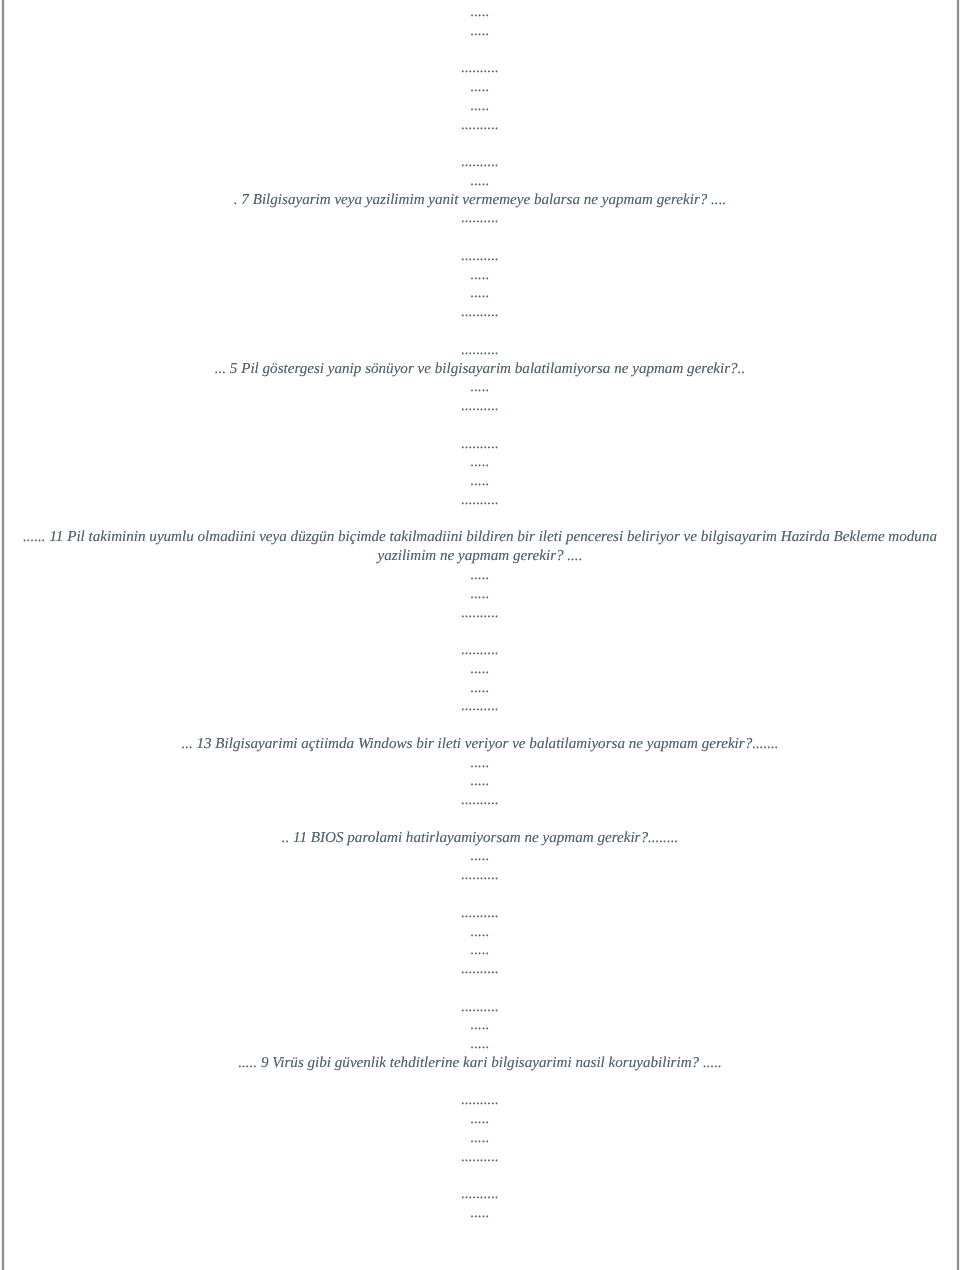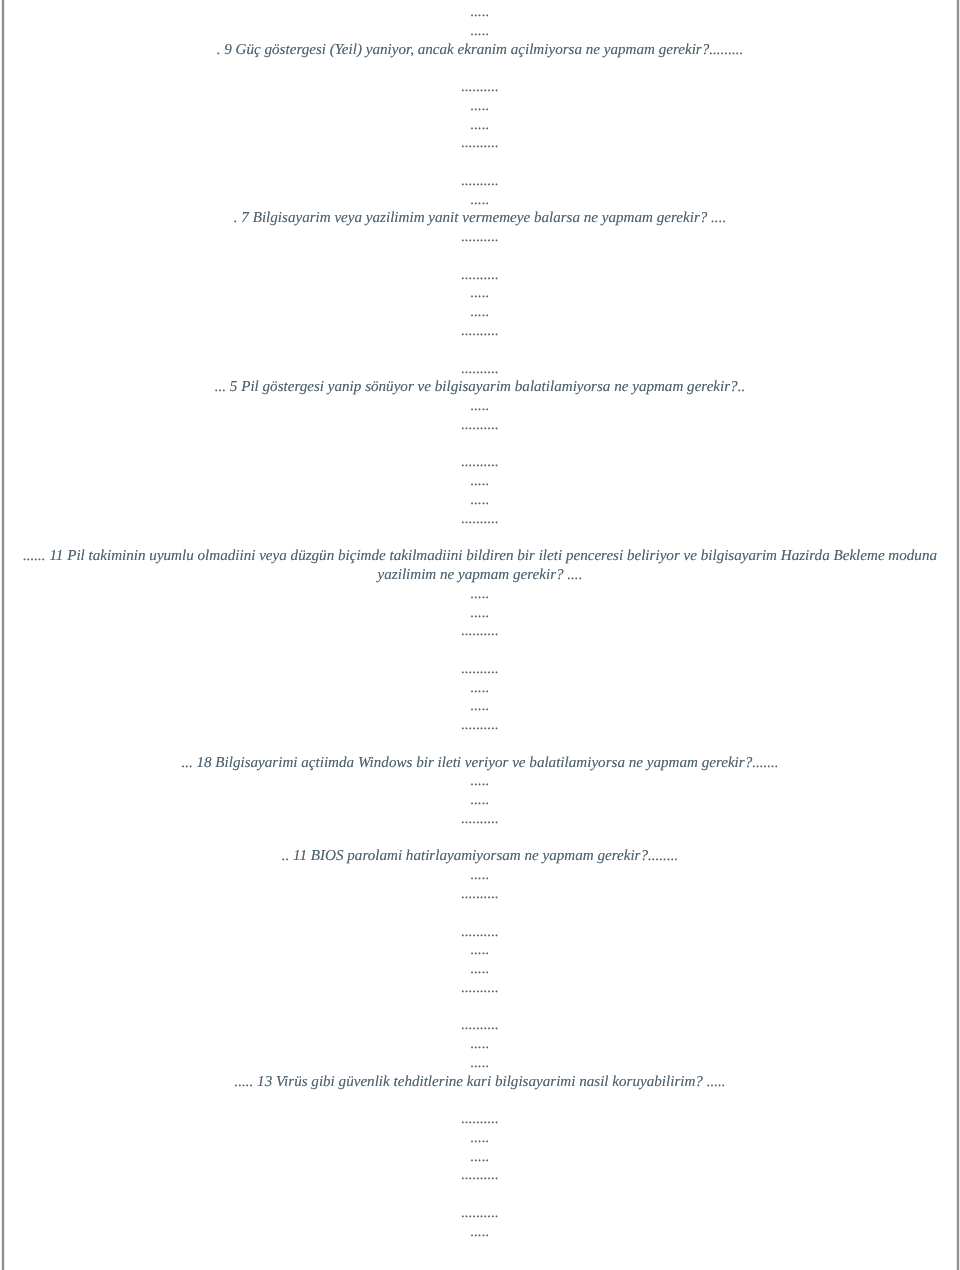--- a/index.html
+++ b/index.html
@@ -63,21 +63,20 @@
 </style>
 </head>
 <body>
 
 <div class="page">
   <div class="rule rule-left"></div>
   <div class="rule rule-right"></div>
   <div class="toc" id="toc">
       <div class="toc-line dots">.....</div>
       <div class="toc-line dots">.....</div>
-      <div class="toc-line entry">. 9 Güç göstergesi (Yeil) yaniyor, ancak ekranim açilmiyorsa ne yapmam gerekir?.........</div>
       <div class="toc-line blank"></div>
       <div class="toc-line dots">..........</div>
       <div class="toc-line dots">.....</div>
       <div class="toc-line dots">.....</div>
       <div class="toc-line dots">..........</div>
       <div class="toc-line blank"></div>
       <div class="toc-line dots">..........</div>
       <div class="toc-line dots">.....</div>
       <div class="toc-line entry">. 7 Bilgisayarim veya yazilimim yanit vermemeye balarsa ne yapmam gerekir? ....</div>
       <div class="toc-line dots">..........</div>
@@ -101,38 +100,38 @@
       <div class="toc-line entry">yazilimim ne yapmam gerekir? ....</div>
       <div class="toc-line dots">.....</div>
       <div class="toc-line dots">.....</div>
       <div class="toc-line dots">..........</div>
       <div class="toc-line blank"></div>
       <div class="toc-line dots">..........</div>
       <div class="toc-line dots">.....</div>
       <div class="toc-line dots">.....</div>
       <div class="toc-line dots">..........</div>
       <div class="toc-line blank"></div>
-      <div class="toc-line entry">... 18 Bilgisayarimi açtiimda Windows bir ileti veriyor ve balatilamiyorsa ne yapmam gerekir?.......</div>
+      <div class="toc-line entry">... 13 Bilgisayarimi açtiimda Windows bir ileti veriyor ve balatilamiyorsa ne yapmam gerekir?.......</div>
       <div class="toc-line dots">.....</div>
       <div class="toc-line dots">.....</div>
       <div class="toc-line dots">..........</div>
       <div class="toc-line blank"></div>
       <div class="toc-line entry">.. 11 BIOS parolami hatirlayamiyorsam ne yapmam gerekir?........</div>
       <div class="toc-line dots">.....</div>
       <div class="toc-line dots">..........</div>
       <div class="toc-line blank"></div>
       <div class="toc-line dots">..........</div>
       <div class="toc-line dots">.....</div>
       <div class="toc-line dots">.....</div>
       <div class="toc-line dots">..........</div>
       <div class="toc-line blank"></div>
       <div class="toc-line dots">..........</div>
       <div class="toc-line dots">.....</div>
       <div class="toc-line dots">.....</div>
-      <div class="toc-line entry">..... 13 Virüs gibi güvenlik tehditlerine kari bilgisayarimi nasil koruyabilirim? .....</div>
+      <div class="toc-line entry">..... 9 Virüs gibi güvenlik tehditlerine kari bilgisayarimi nasil koruyabilirim? .....</div>
       <div class="toc-line blank"></div>
       <div class="toc-line dots">..........</div>
       <div class="toc-line dots">.....</div>
       <div class="toc-line dots">.....</div>
       <div class="toc-line dots">..........</div>
       <div class="toc-line blank"></div>
       <div class="toc-line dots">..........</div>
       <div class="toc-line dots">.....</div>
     </div>
 </div>

